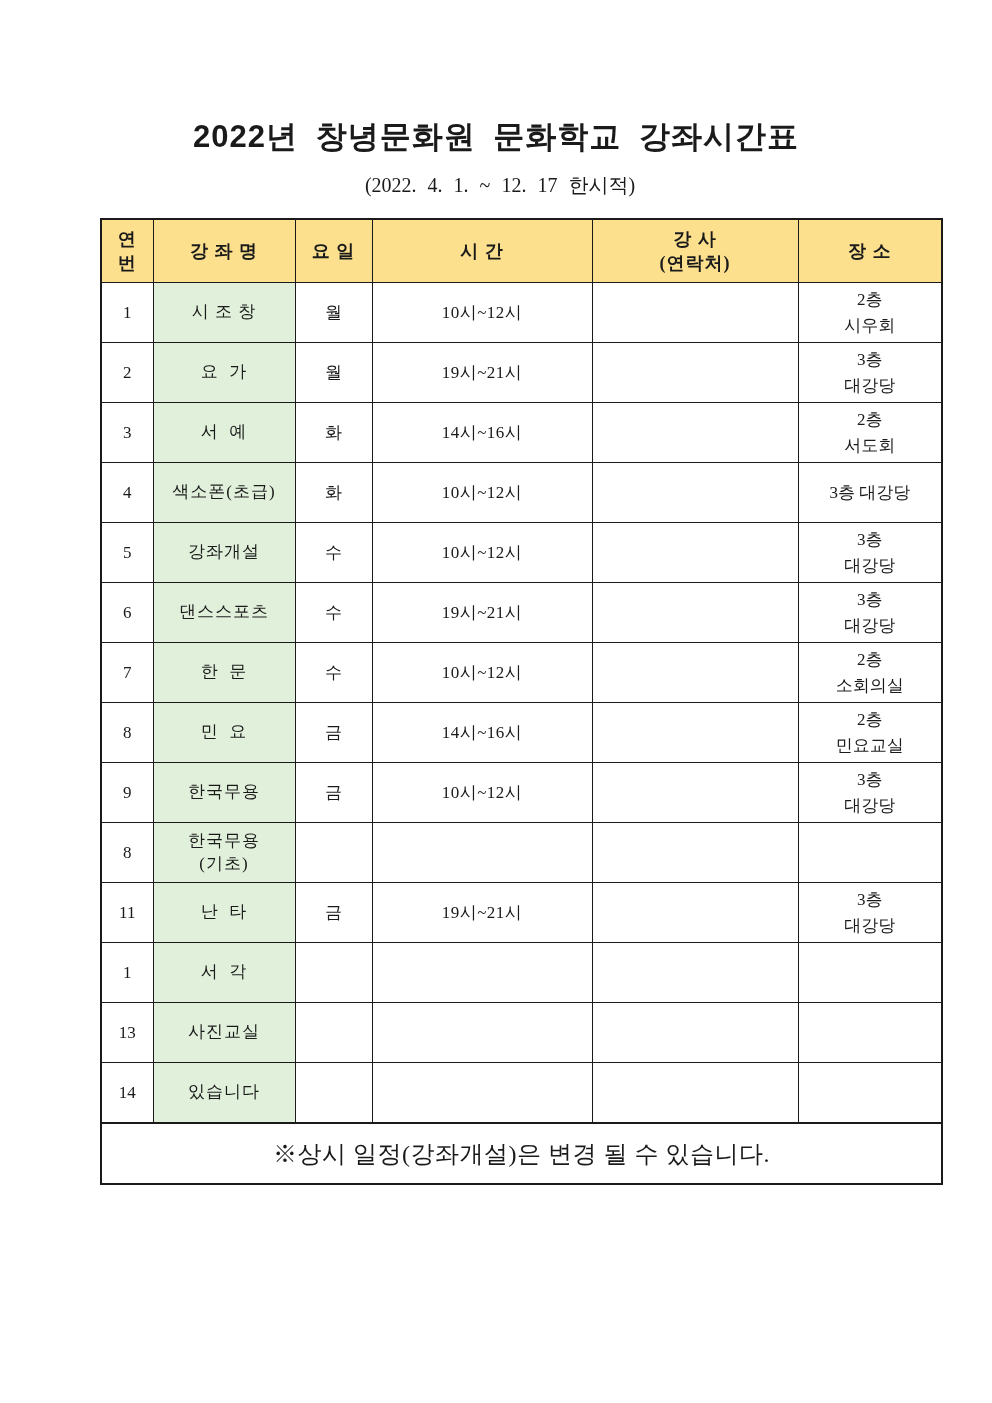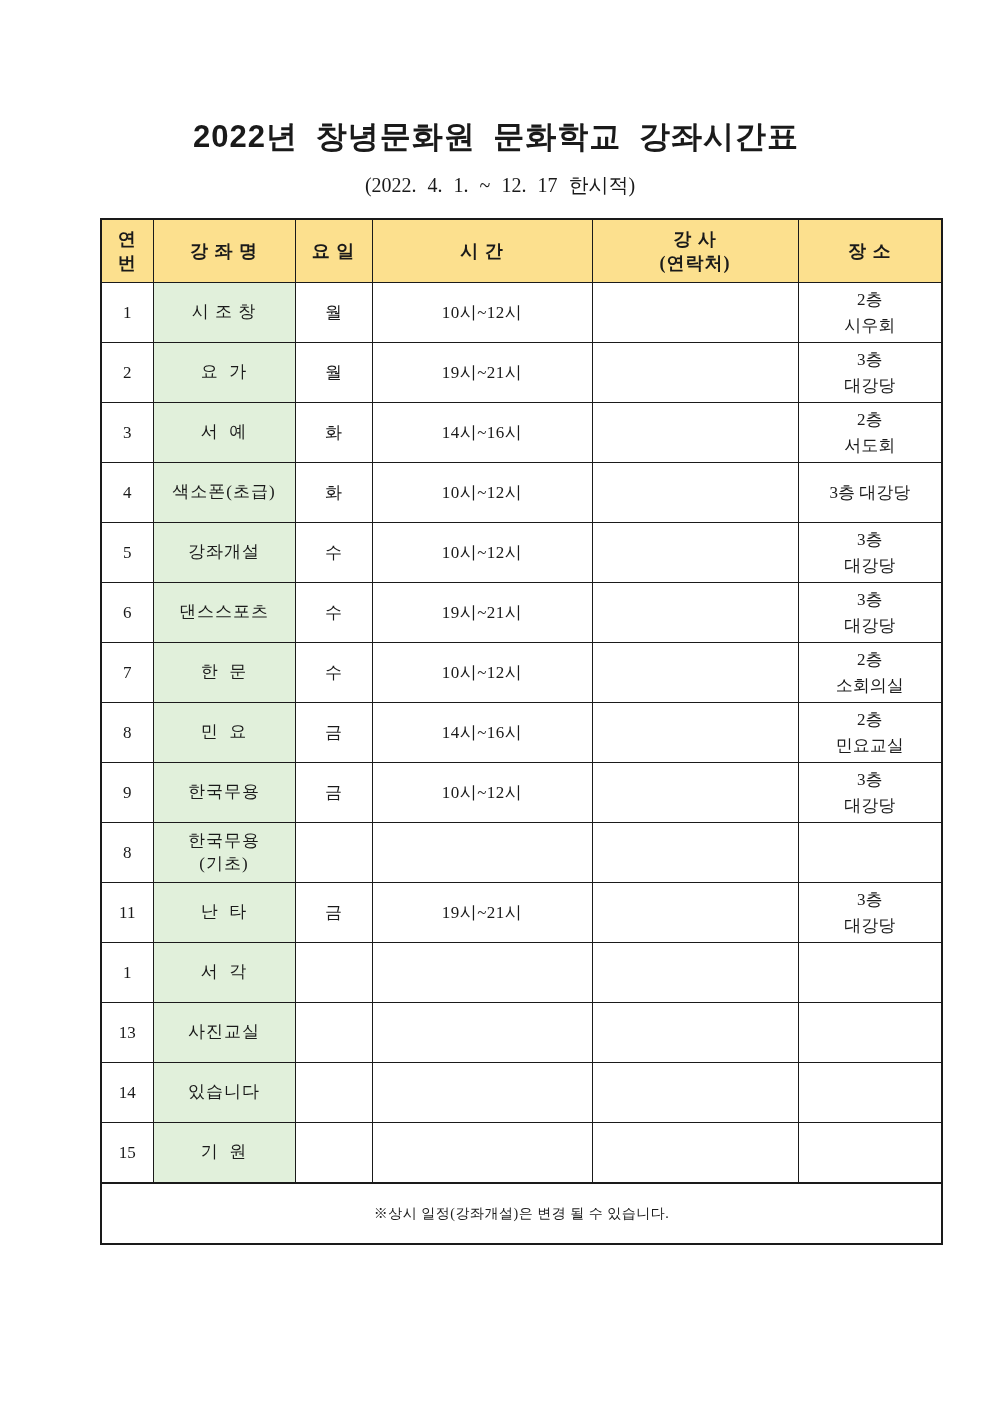--- a/index.html
+++ b/index.html
@@ -82,21 +82,21 @@
     font-size: 17px;
     letter-spacing: 0.5px;
   }
   td.cell-place {
     font-size: 16px;
     line-height: 1.5;
     white-space: pre-line;
   }
   tr.footnote-row td {
     height: 59px;
-    font-size: 14px;
+    font-size: 24px;
     letter-spacing: 0.5px;
     border-top: 2px solid var(--border, #1a1a1a);
     border-radius: 6px;
   }
 </style>
 </head>
 <body>
 
 <h1 class="doc-title">2022년 창녕문화원 문화학교 강좌시간표</h1>
 <p class="doc-subtitle">(2022. 4. 1. ~ 12. 17  한시적)</p>
@@ -238,27 +238,19 @@
     <td class="cell-place"></td>
   </tr>
       <tr>
     <td class="cell-no">14</td>
     <td class="cell-course">있습니다</td>
     <td class="cell-day"></td>
     <td class="cell-time"></td>
     <td class="cell-instructor"></td>
     <td class="cell-place"></td>
   </tr>
-      <tr>
-    <td class="cell-no">15</td>
-    <td class="cell-course">기  원</td>
-    <td class="cell-day"></td>
-    <td class="cell-time"></td>
-    <td class="cell-instructor"></td>
-    <td class="cell-place"></td>
-  </tr>
     </tbody>
   <tfoot>
     <tr class="footnote-row">
       <td colspan="6">※상시 일정(강좌개설)은 변경 될 수 있습니다.</td>
     </tr>
   </tfoot>
 </table>
 
 </body></html>

